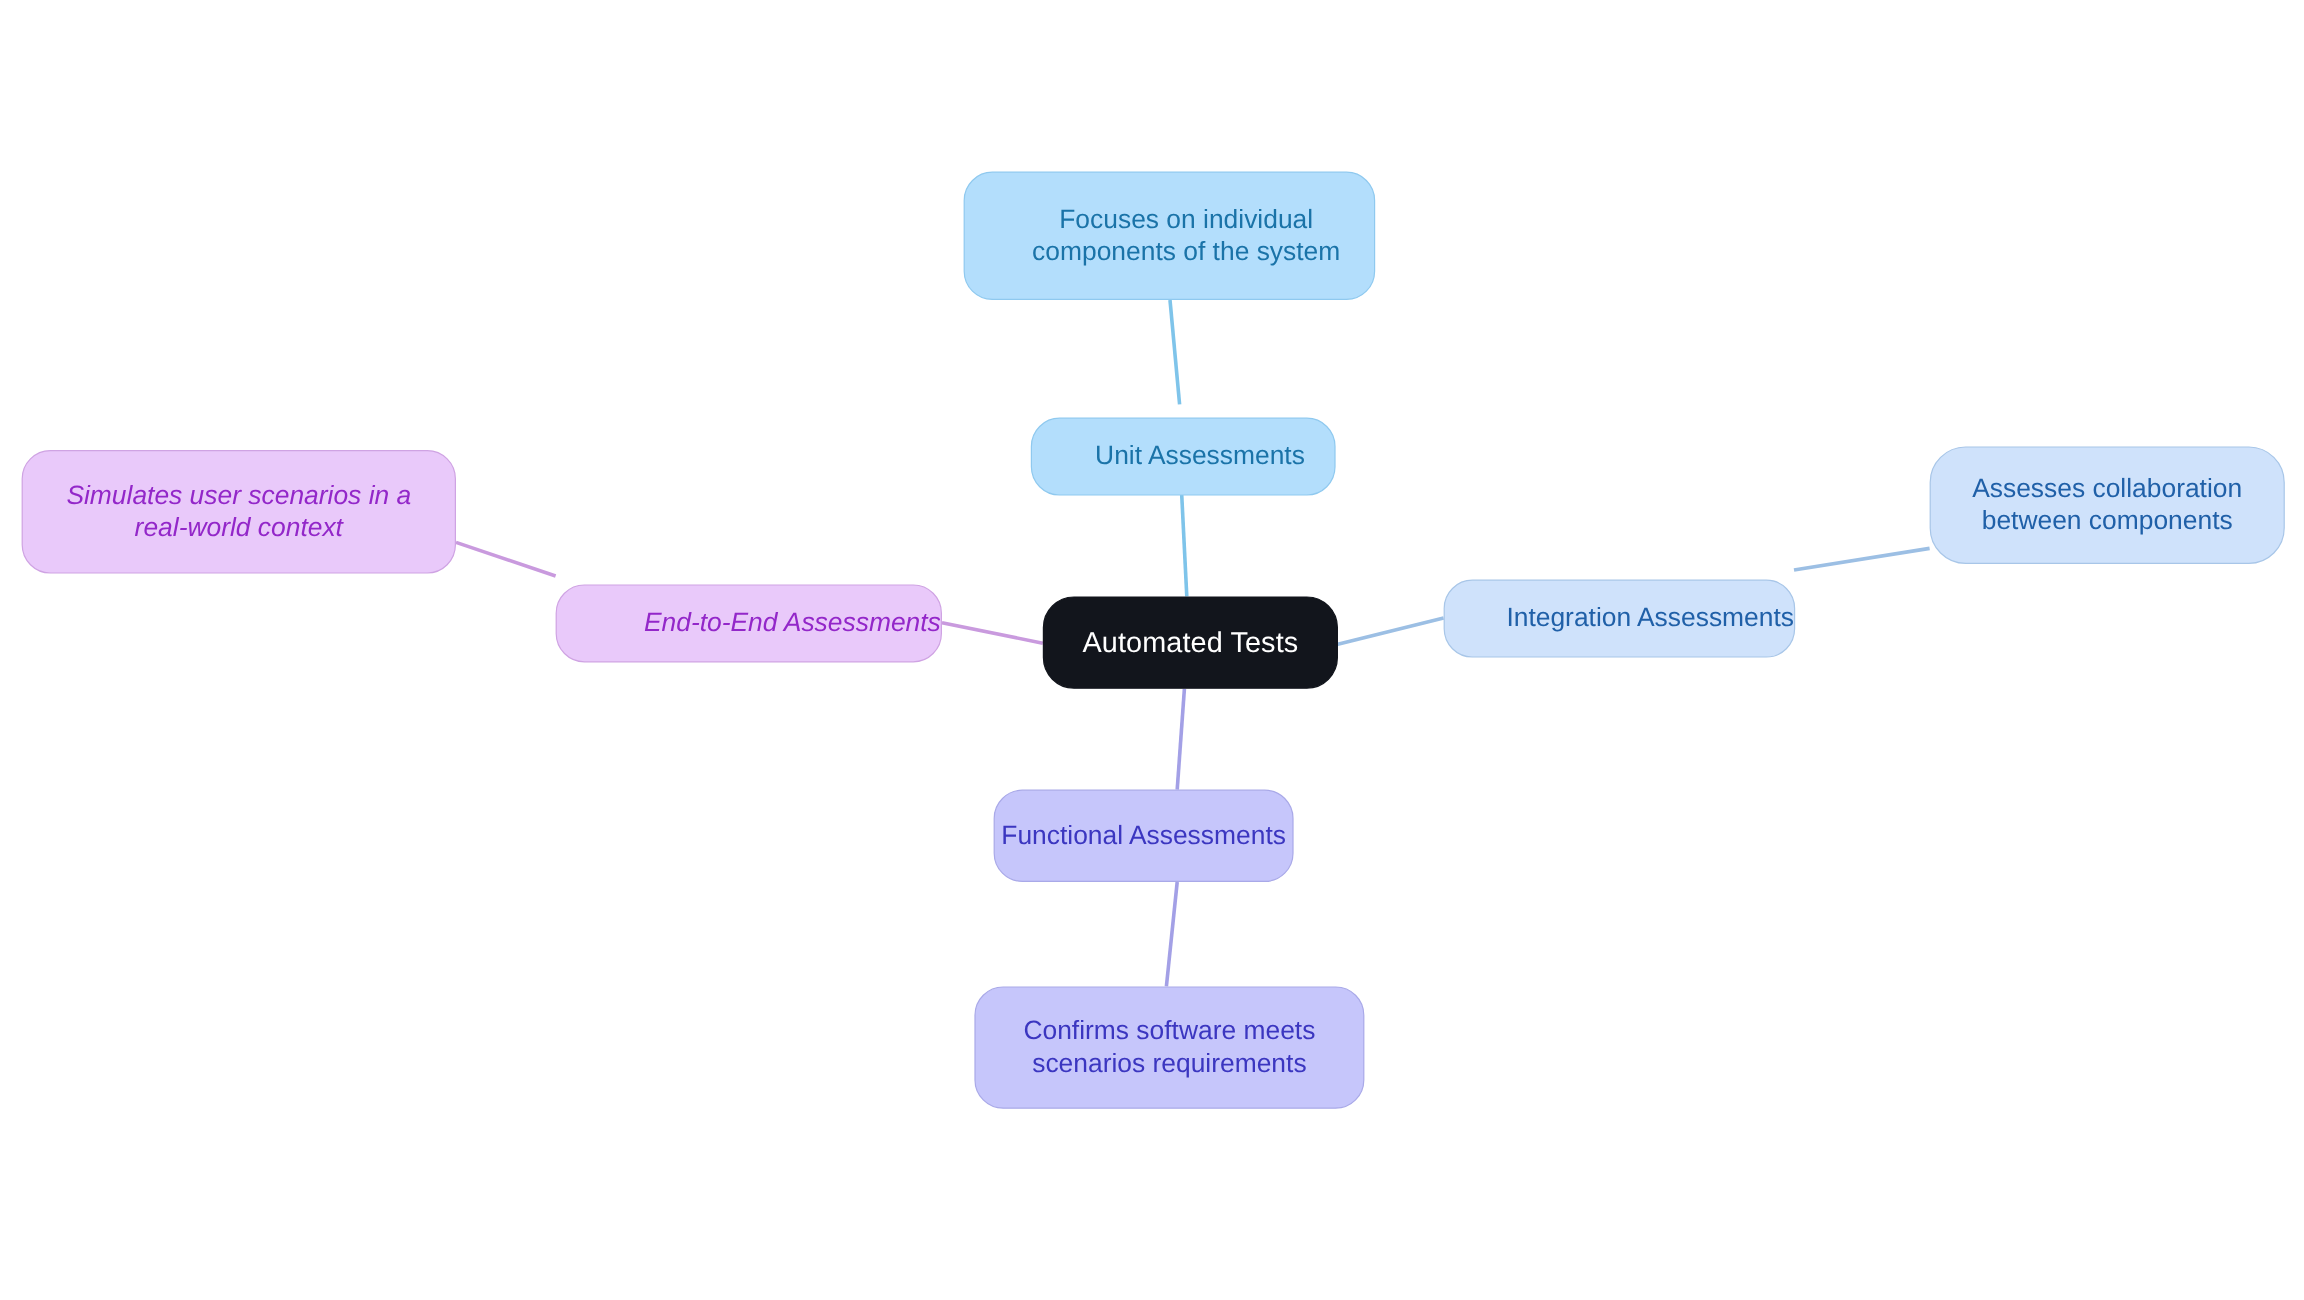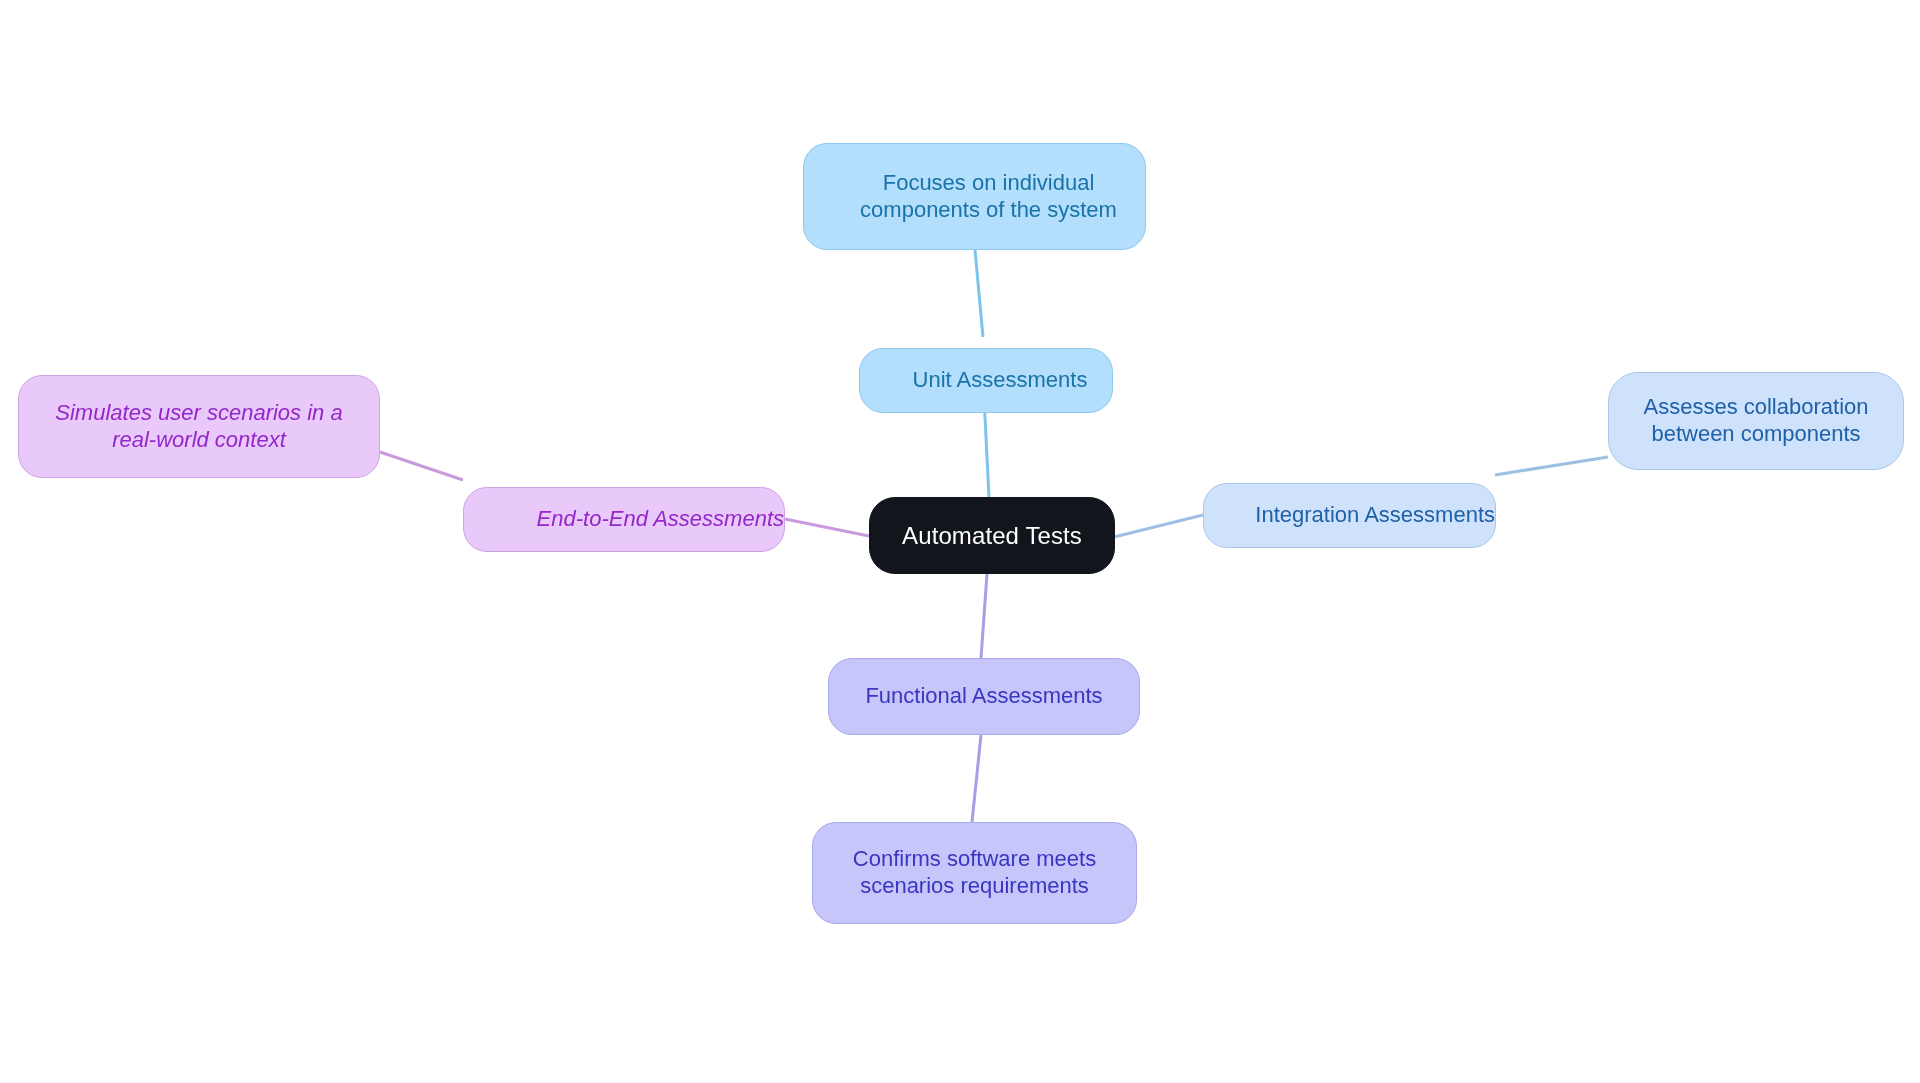--- a/index.html
+++ b/index.html
@@ -131,21 +131,21 @@
 
   <div class="node steel" style="left:1203px; top:483px; width:293px; height:65px;justify-content:flex-end;">
     <span class="node-label">Integration Assessments</span>
   </div>
 
   <div class="node steel" style="left:1608px; top:372px; width:296px; height:98px;border-radius:30px;">
     <span class="node-label">Assesses collaboration
 between components</span>
   </div>
 
-  <div class="node indigo" style="left:828px; top:658px; width:312px; height:77px;">
+  <div class="node indigo" style="left:828px; top:658px; width:250px; height:77px;">
     <span class="node-label">Functional Assessments</span>
   </div>
 
   <div class="node indigo" style="left:812px; top:822px; width:325px; height:102px;">
     <span class="node-label">Confirms software meets
 scenarios requirements</span>
   </div>
 
   <div class="node orchid" style="left:463px; top:487px; width:322px; height:65px;justify-content:flex-end;">
     <span class="node-label">End-to-End Assessments</span>

